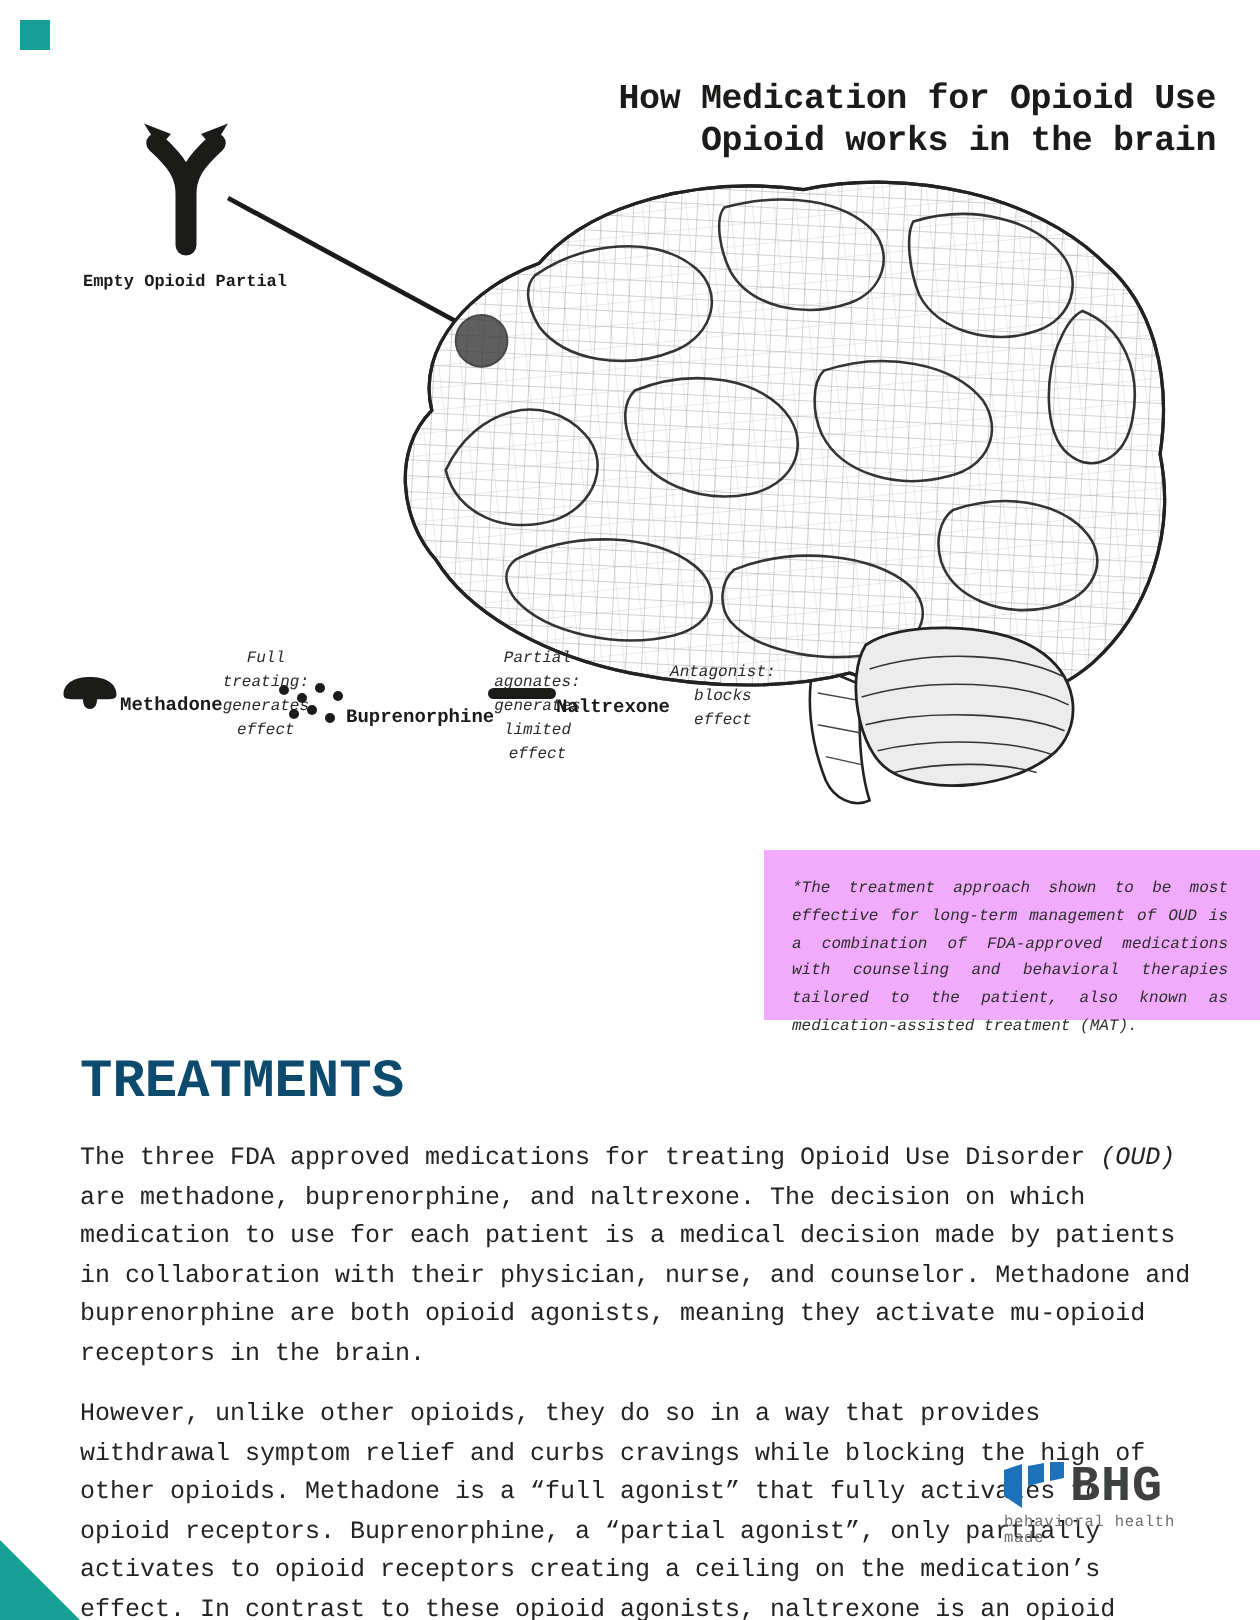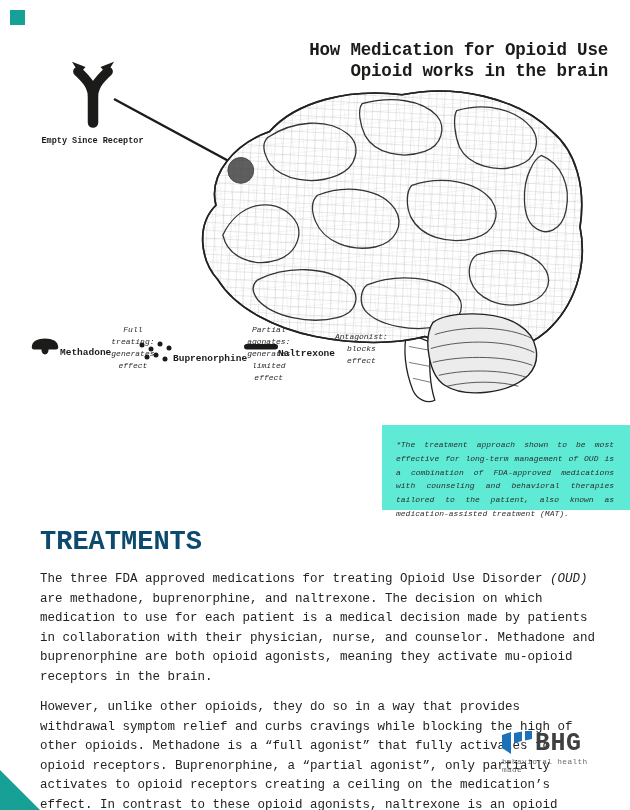--- a/index.html
+++ b/index.html
@@ -15,21 +15,21 @@
 
   .hero-label{left:30px;top:136px;width:125px;text-align:center;font-size:8.5px;font-weight:bold;color:#1b1b19;}
 
   .med-col{top:320px;width:116px;display:flex;flex-direction:row;align-items:center;text-align:center;}
   .med-col .mol{height:24px;display:flex;align-items:center;justify-content:center;}
   .med-col .arrow{margin-top:5px;}
   .med-col .receptor{margin-top:4px;}
   .med-name{margin-top:12px;font-size:9.5px;font-weight:bold;color:#1b1b19;}
   .med-desc{margin-top:4px;font-size:8px;font-style:italic;line-height:1.5;color:#2a2a28;}
 
-  .note-box{left:382px;top:425px;width:248px;height:85px;background:#5eead4;}
+  .note-box{left:382px;top:425px;width:248px;height:85px;background:#f0abfc;}
   .note-text{padding:13px 16px 0 14px;font-size:8px;font-style:italic;font-weight:500;
              line-height:13.8px;text-align:justify;color:#2e2e2c;}
 
   .treat-heading{left:40px;top:527px;font-size:27px;font-weight:800;letter-spacing:0;color:#0c4a6e;}
 
   .body-copy{left:40px;top:570px;width:560px;font-size:12.5px;line-height:19.5px;color:#232323;}
   .body-copy p{margin:0 0 11px 0;}
   .body-copy .it{font-style:italic;}
 
   .logo{left:502px;top:731px;width:95px;}
@@ -52,21 +52,21 @@
 
   <svg class="abs" style="left:72px;top:60px;" width="42" height="68" viewBox="0 0 56 88">
     <g stroke="#1b1b19" fill="none" stroke-linecap="round">
       <path d="M28,82 L28,46" stroke-width="14"></path>
       <path d="M28,52 C28,34 21,26 8,14" stroke-width="13"></path>
       <path d="M28,52 C28,34 35,26 48,14" stroke-width="13"></path>
     </g>
     <path d="M10,17 L0,1 L18,8 Z" fill="#1b1b19"></path>
     <path d="M46,17 L56,1 L38,8 Z" fill="#1b1b19"></path>
   </svg>
-  <div class="abs hero-label">Empty Since Receptor</div>
+  <div class="abs hero-label">Empty Opioid Partial</div>
 
   <svg class="abs" style="left:110px;top:94px;" width="130" height="76" viewBox="0 0 130 76">
     <line x1="4" y1="5" x2="126" y2="71" stroke="#1b1b19" stroke-width="2.4"></line>
   </svg>
 
   <svg class="abs" style="left:198px;top:85px;" width="390" height="322" viewBox="0 0 392 322">
     <defs>
       <pattern id="mesh1" width="8" height="8" patternUnits="userSpaceOnUse" patternTransform="rotate(3)">
         <path d="M0,0 H8 M0,0 V8" stroke="#4a4a4a" stroke-width="0.45" fill="none"></path>
       </pattern>

